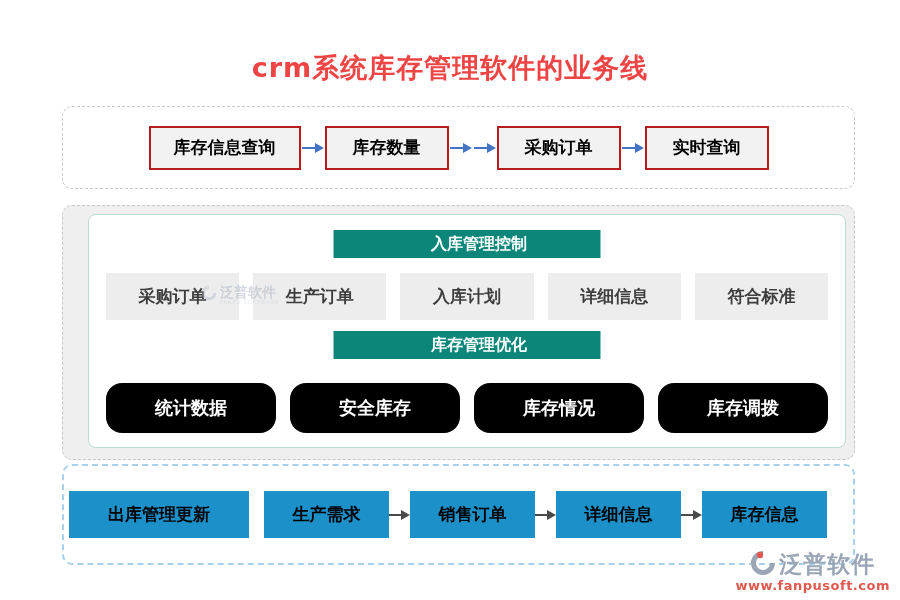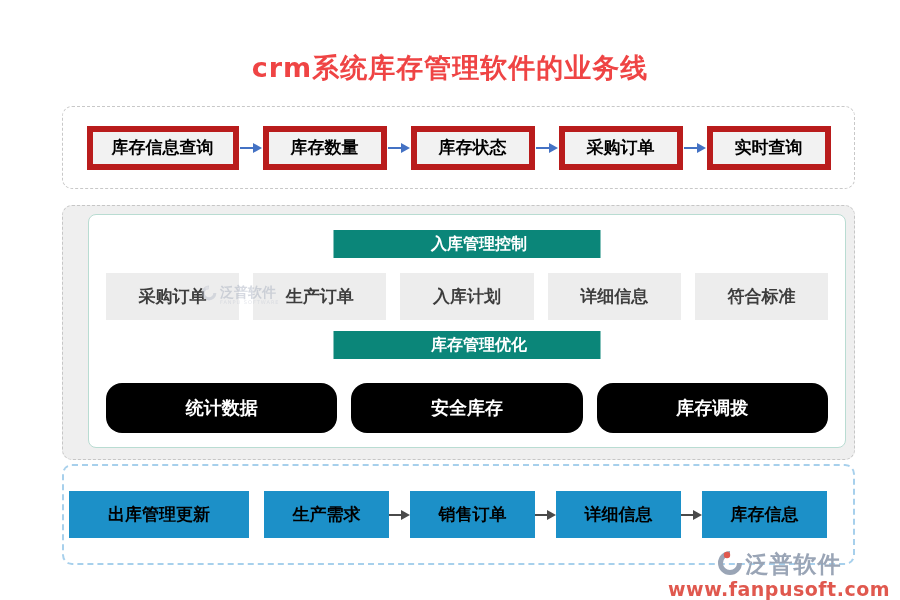--- a/index.html
+++ b/index.html
@@ -7,21 +7,21 @@
   body { font-family:"DejaVu Sans","Liberation Sans",sans-serif; }
   .canvas { position:relative; width:900px; height:600px; background:#ffffff; overflow:hidden; }
 
   .title { position:absolute; top:50px; left:0; right:0; text-align:center;
            font-size:27px; font-weight:bold; color:#ef4444; letter-spacing:1px; }
 
   
   .top-section { position:absolute; left:62px; top:106px; width:793px; height:83px;
                  border:1px dashed #c8c8c8; border-radius:10px; background:#fff;
                  display:flex; align-items:center; justify-content:center; }
-  .qbox { height:44px; width:124px; background:#f2f2f2; border:6px solid #b91c1c;
+  .qbox { height:44px; width:124px; background:#f2f2f2; border:2px solid #b91c1c;
           display:flex; align-items:center; justify-content:center;
           font-size:17px; font-weight:bold; color:#000; white-space:nowrap; }
   .qbox.wide { width:152px; }
   .arr { width:24px; display:flex; align-items:center; justify-content:center; flex:0 0 auto; }
 
   
   .mid-outer { position:absolute; left:62px; top:205px; width:793px; height:255px;
                background:#efefef; border:1px dashed #c6c6c6; border-radius:10px; }
   .mid-panel { position:absolute; left:25px; top:8px; width:758px; height:234px;
                background:#ffffff; border:1px solid #b9dcd2; border-radius:8px; }
@@ -51,21 +51,21 @@
           font-weight:bold; display:flex; align-items:center; justify-content:center; white-space:nowrap; }
   .bbox.wide { width:180px; }
   .spacer { width:15px; flex:0 0 auto; }
   .arrd { width:21px; display:flex; align-items:center; justify-content:center; flex:0 0 auto; }
 
   
   .brand { position:absolute; right:10px; top:549px; display:flex; flex-direction:column;
            align-items:center; }
   .brand-top { display:flex; align-items:center; gap:3px; }
   .brand-name { font-size:23px; font-weight:bold; color:#9aa5b6; letter-spacing:1px; }
-  .brand-url { font-size:19px; font-weight:bold; color:#e0584e; letter-spacing:0.5px; margin-top:-2px; }
+  .brand-url { font-size:13px; font-weight:bold; color:#e0584e; letter-spacing:0.5px; margin-top:-2px; }
 </style>
 </head>
 <body>
 
 <div class="canvas">
 
   <div class="title">crm系统库存管理软件的业务线</div>
 
   <section class="top-section">
     <div class="qbox wide">库存信息查询</div>
@@ -75,21 +75,20 @@
           <polygon points="13,1 22,6 13,11" fill="#4472c4"></polygon>
         </svg>
     </span>
     <div class="qbox">库存数量</div>
     <span class="arr">
       <svg width="22" height="12" viewBox="0 0 22 12">
           <line x1="0" y1="6" x2="14" y2="6" stroke="#4472c4" stroke-width="2"></line>
           <polygon points="13,1 22,6 13,11" fill="#4472c4"></polygon>
         </svg>
     </span>
-    <div class="qbox">库存状态</div>
     <span class="arr">
       <svg width="22" height="12" viewBox="0 0 22 12">
           <line x1="0" y1="6" x2="14" y2="6" stroke="#4472c4" stroke-width="2"></line>
           <polygon points="13,1 22,6 13,11" fill="#4472c4"></polygon>
         </svg>
     </span>
     <div class="qbox">采购订单</div>
     <span class="arr">
       <svg width="22" height="12" viewBox="0 0 22 12">
           <line x1="0" y1="6" x2="14" y2="6" stroke="#4472c4" stroke-width="2"></line>
@@ -110,20 +109,21 @@
         <div class="gbox">入库计划</div>
         <div class="gbox">详细信息</div>
         <div class="gbox">符合标准</div>
       </div>
 
       <div class="teal-h h2">库存管理优化</div>
 
       <div class="mid-row r2">
         <div class="grbox">统计数据</div>
         <div class="grbox">安全库存</div>
+        <div class="grbox">库存情况</div>
         <div class="grbox">库存调拨</div>
       </div>
 
       <div class="watermark">
         <span>
           <svg width="16" height="16" viewBox="0 0 26 26">
               <path fill="#aeb5c4" d="M13 1a12 12 0 1 0 12 12h-5a7 7 0 1 1-7-7z"></path>
               <circle cx="10" cy="5" r="3" fill="#c9ccd6"></circle>
             </svg>
         </span>

